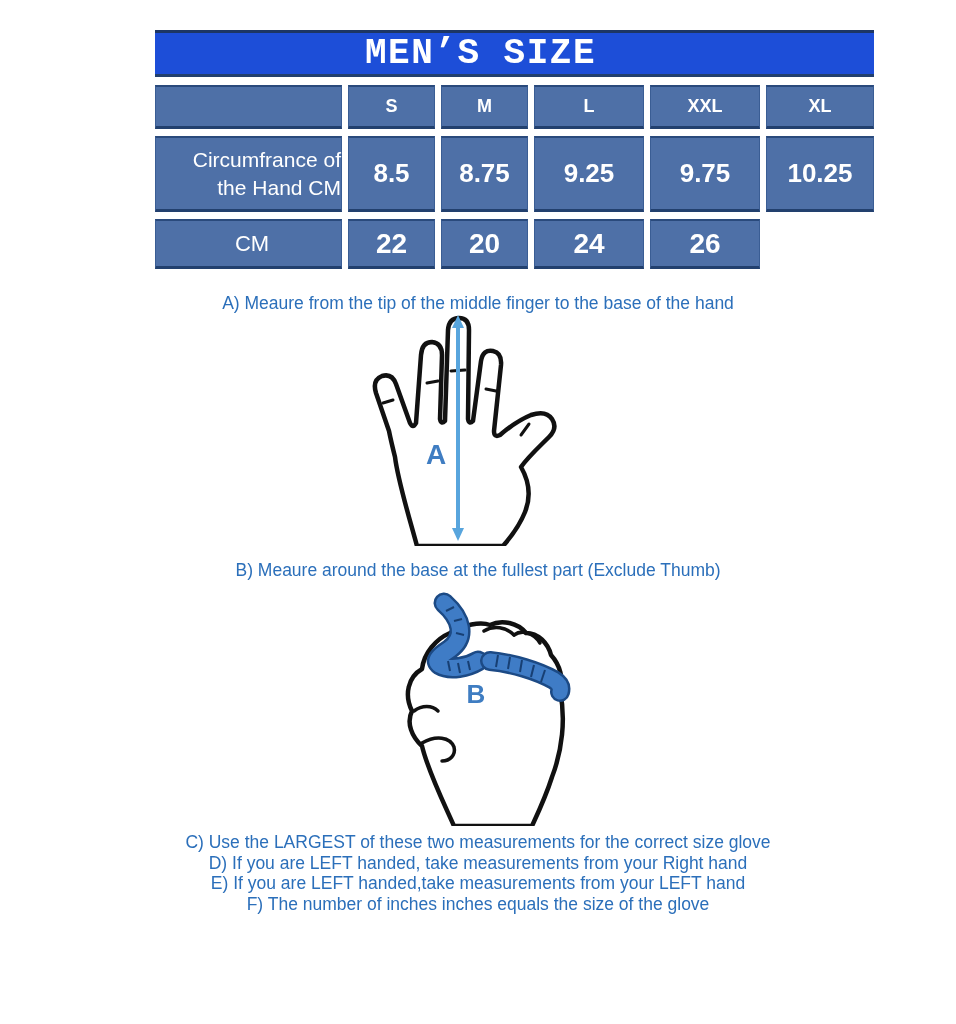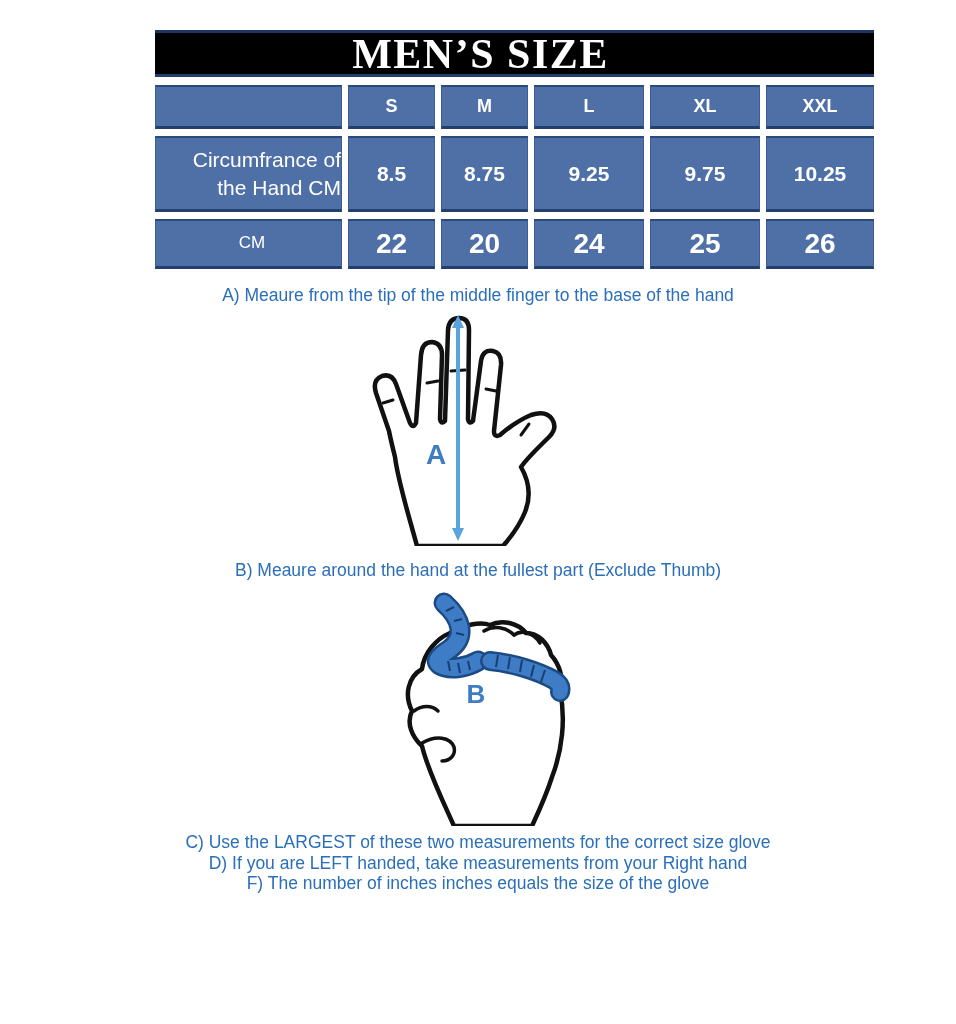--- a/index.html
+++ b/index.html
@@ -4,51 +4,51 @@
 <style>
   html,body{margin:0;padding:0;background:#ffffff;}
   body{
     width:956px;height:1024px;position:relative;overflow:hidden;
     font-family:"Liberation Sans",sans-serif;
   }
 
   
   .size-table{position:absolute;left:155px;top:30px;width:719px;}
   .title-band{
-    box-sizing:border-box;height:47px;background:#000000;
+    box-sizing:border-box;height:47px;background:#1d4ed8;
     border-top:3px solid #1d3664;border-bottom:3px solid #22406e;
     display:flex;align-items:center;justify-content:center;
     padding-right:68px;margin-bottom:8px;
-    color:#ffffff;font-family:Liberation Serif, serif;font-weight:bold;
-    font-size:42px;letter-spacing:1.5px;
+    color:#ffffff;font-family:Liberation Mono, monospace;font-weight:bold;
+    font-size:36px;letter-spacing:1.5px;
   }
   .grid{
     display:grid;
     grid-template-columns:187px 87px 87px 110px 110px 108px;
     grid-template-rows:44px 76px 50px;
     column-gap:6px;row-gap:7px;
   }
   .cell{
     box-sizing:border-box;background:#4e70a7;color:#ffffff;
     border:1px solid #3a5d94;border-top:2px solid #2a4a7c;border-bottom:3px solid #22406e;
     display:flex;align-items:center;justify-content:center;
   }
   .cell.size-hd{font-weight:bold;font-size:18px;}
   .cell.row-label{justify-content:flex-start;text-align:right;padding-left:8px;
     font-size:21px;line-height:1.32;}
-  .cell.row-label.centered{justify-content:center;padding-left:7px;font-size:17px;}
-  .cell.val{font-weight:bold;font-size:21px;}
+  .cell.row-label.centered{justify-content:center;padding-left:7px;font-size:22px;}
+  .cell.val{font-weight:bold;font-size:26px;}
   .cell.val.cmrow{font-size:28px;}
 
   
   .instr{
     position:absolute;left:0;width:956px;text-align:center;
     color:#2b6fba;font-size:17.5px;line-height:20.5px;
   }
-  #instr-a{top:285px;}
+  #instr-a{top:293px;}
   #instr-b{top:560px;}
   #instr-block{top:832px;}
 
   
   .diagram{position:absolute;}
   #hand-a{left:353px;top:311px;}
   #fist-b{left:388px;top:591px;}
   .diag-label{font-family:"Liberation Sans",sans-serif;font-weight:bold;fill:#3f7dc2;}
 </style>
 </head>
@@ -57,35 +57,34 @@
 <div class="size-table">
   <div class="title-band">
     <span>MEN’S SIZE</span>
   </div>
   <div class="grid">
 
     <div class="cell"></div>
     <div class="cell size-hd">S</div>
     <div class="cell size-hd">M</div>
     <div class="cell size-hd">L</div>
+    <div class="cell size-hd">XXL</div>
     <div class="cell size-hd">XL</div>
-    <div class="cell size-hd">XXL</div>
 
     <div class="cell row-label">Circumfrance of the Hand CM</div>
     <div class="cell val">8.5</div>
     <div class="cell val">8.75</div>
     <div class="cell val">9.25</div>
     <div class="cell val">9.75</div>
     <div class="cell val">10.25</div>
 
     <div class="cell row-label centered">CM</div>
     <div class="cell val cmrow">22</div>
     <div class="cell val cmrow">20</div>
     <div class="cell val cmrow">24</div>
-    <div class="cell val cmrow">25</div>
     <div class="cell val cmrow">26</div>
   </div>
 </div>
 
 <div class="instr" id="instr-a">A) Meaure from the tip of the middle finger to the base of the hand</div>
 
 <svg class="diagram" id="hand-a" width="235" height="235" viewBox="0 0 235 235">
   <g fill="#ffffff" stroke="#111111" stroke-width="4.5" stroke-linejoin="round" stroke-linecap="round">
     <path d="M 64 235
              C 55 202 45 170 42 146
@@ -125,21 +124,21 @@
     <path d="M 176 113 L 168 124" fill="none"></path>
   </g>
   <g>
     <line x1="105" y1="14" x2="105" y2="220" stroke="#58a5dd" stroke-width="4"></line>
     <polygon points="105,4 99,17 111,17" fill="#58a5dd"></polygon>
     <polygon points="105,230 99,217 111,217" fill="#58a5dd"></polygon>
   </g>
   <text class="diag-label" x="83" y="153" font-size="28" text-anchor="middle">A</text>
 </svg>
 
-<div class="instr" id="instr-b">B) Meaure around the hand at the fullest part (Exclude Thumb)</div>
+<div class="instr" id="instr-b">B) Meaure around the base at the fullest part (Exclude Thumb)</div>
 
 <svg class="diagram" id="fist-b" width="190" height="235" viewBox="0 0 190 235">
   <g fill="#ffffff" stroke="#111111" stroke-width="4.5" stroke-linejoin="round" stroke-linecap="round">
     <path d="M 66 235
              C 54 208 40 180 34 155
              C 24 146 18 132 24 120
              C 16 104 20 86 34 78
              C 36 62 48 48 62 42
              C 76 34 92 30 102 34
              C 114 28 130 32 138 42
@@ -175,14 +174,15 @@
       <path d="M 146 74 L 143 86"></path>
       <path d="M 157 79 L 153 91"></path>
     </g>
   </g>
   <text class="diag-label" x="88" y="112" font-size="26" text-anchor="middle">B</text>
 </svg>
 
 <div class="instr" id="instr-block">
   <div>C) Use the LARGEST of these two measurements for the correct size glove</div>
   <div>D) If you are LEFT handed, take measurements from your Right hand</div>
+  <div>E) If you are LEFT handed,take measurements from your LEFT hand</div>
   <div>F) The number of inches inches equals the size of the glove</div>
 </div>
 
 </body></html>

